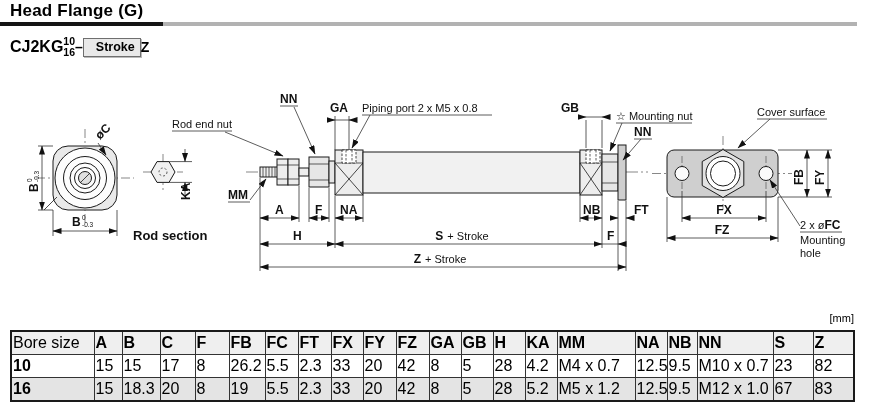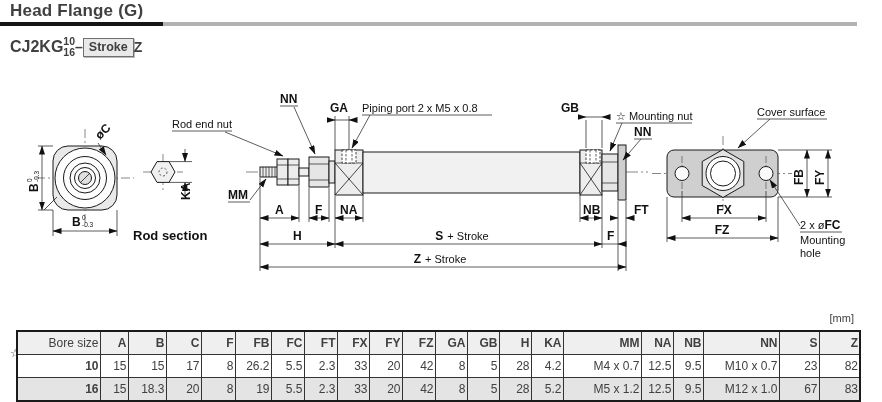--- a/index.html
+++ b/index.html
@@ -1,33 +1,33 @@
 <!DOCTYPE html>
 <html><head>
 <meta charset="utf-8">
 <style>
   html,body { margin:0; padding:0; background:#fff; }
   .page { position:relative; width:882px; height:402px; background:#fff; overflow:hidden;
-          font-family:"Liberation Sans", sans-serif; color:#404040; }
+          font-family:"Liberation Sans", sans-serif; color:#000000; }
   .title { position:absolute; left:10px; top:1px; font-size:17px; font-weight:bold; letter-spacing:.2px; }
   .rule  { position:absolute; left:0; top:22px; height:4px; width:857px; display:flex; }
   .rule .b1 { width:163px; background:#151515; }
   .rule .b2 { flex:1; background:#b2b2b2; }
   .model { position:absolute; left:10px; top:33px; display:flex; align-items:center; height:28px; }
   .model .series { font-size:16px; font-weight:bold; }
   .model .frac { display:flex; flex-direction:column; align-items:center; font-size:10.5px; font-weight:bold; line-height:1.08; }
   .model .dash { font-size:14px; font-weight:bold; }
   .model .strokebox { border:1.5px solid #6f6f6f; background:#e9e9e9; font-size:12.5px; font-weight:bold;
-                      padding:1px 5px 2px 5px; box-shadow:1px 1px 0 #bbb; }
+                      padding:1px 5px 2px 12px; box-shadow:1px 1px 0 #bbb; }
   .model .suffix { font-size:14px; font-weight:bold; }
   .drawing { position:absolute; left:0; top:88px; }
   .note { position:absolute; left:10px; top:298px; font-size:11.5px;margin-top:48px; }
   .unit { position:absolute; right:28px; top:312px; font-size:11px;padding-left:44px; }
-  table.dims { position:absolute; left:16px; top:330px; width:843px; border-collapse:collapse;
-               table-layout:fixed; font-size:12px; text-align:right; }
+  table.dims { position:absolute; left:10px; top:330px; width:843px; border-collapse:collapse;
+               table-layout:fixed; font-size:16px; text-align:left; }
   table.dims th, table.dims td { border:1px solid #333; padding:1px 1px; height:20px; overflow:hidden; white-space:nowrap; }
   table.dims { border:2px solid #1a1a1a; }
   table.dims thead tr { background:#efefef; }
   table.dims thead th { font-weight:bold; }
   table.dims thead th.bore { font-weight:normal; }
   table.dims tbody tr.r0 { background:#ffffff; }
   table.dims tbody tr.r1 { background:#e4e4e4; }
   table.dims tbody td.bore { font-weight:bold; }
   svg text { font-family:"Liberation Sans", sans-serif; fill:#111; }
   .lbl  { font-size:11px; }

